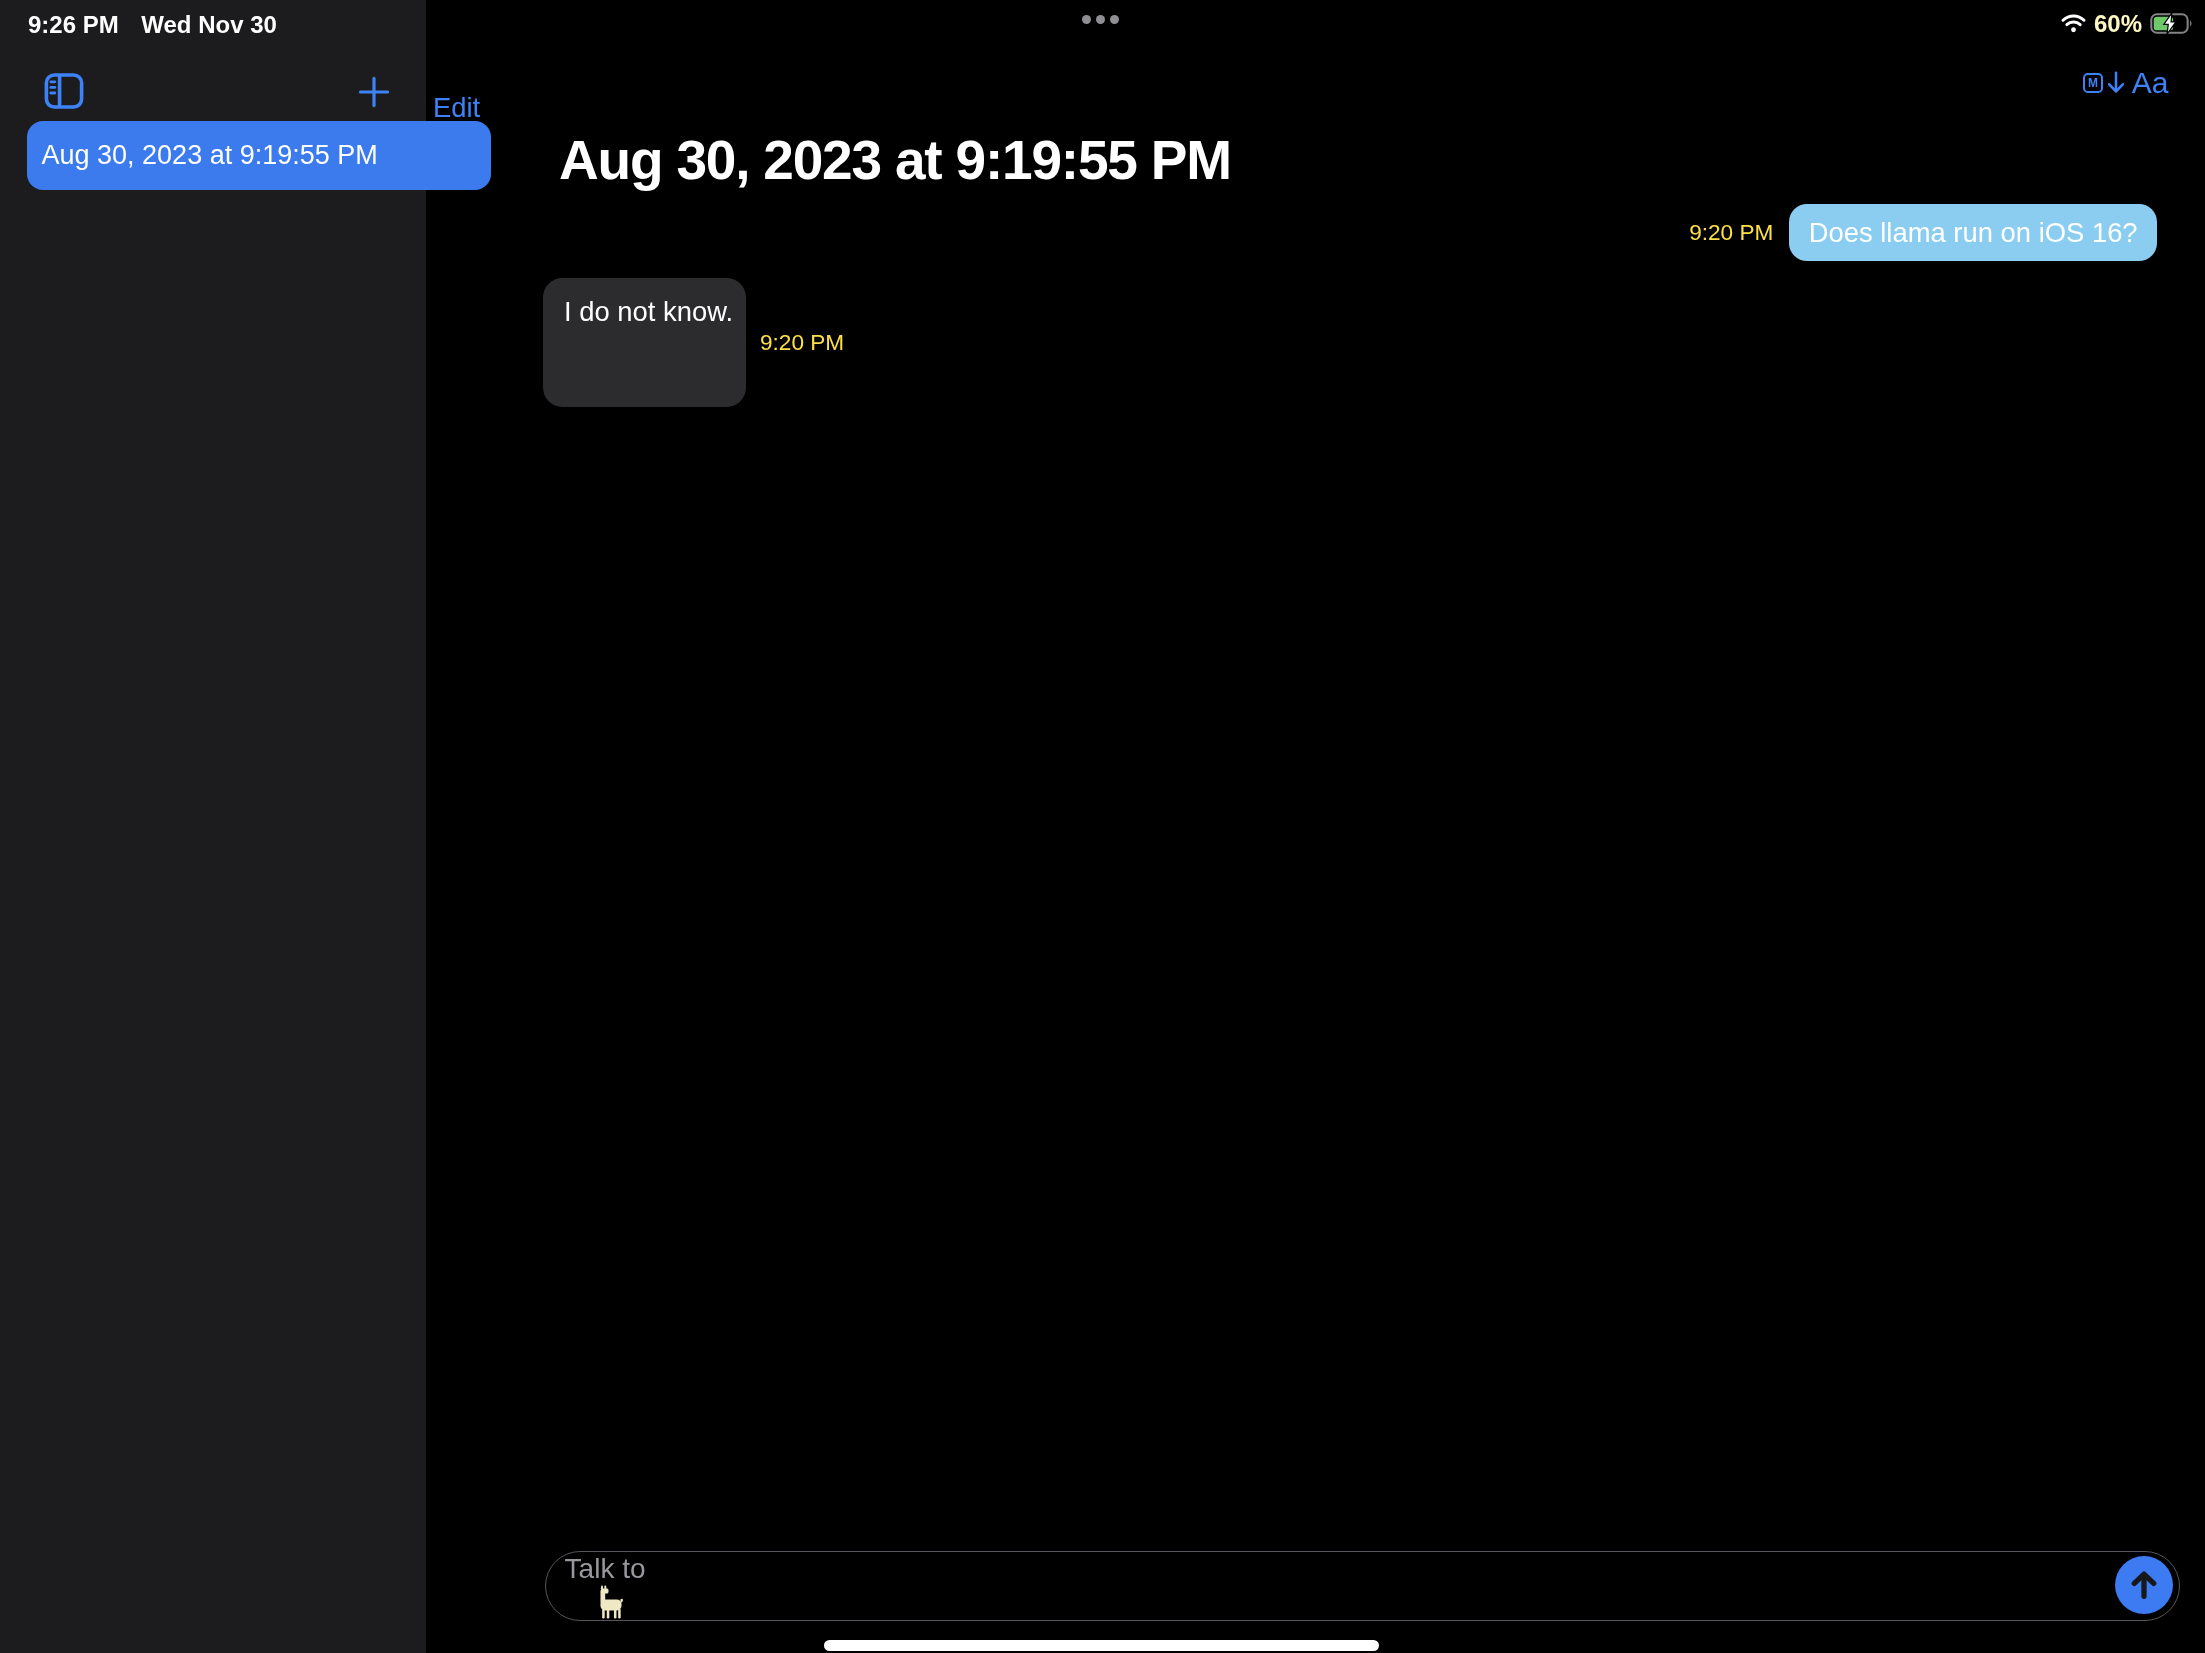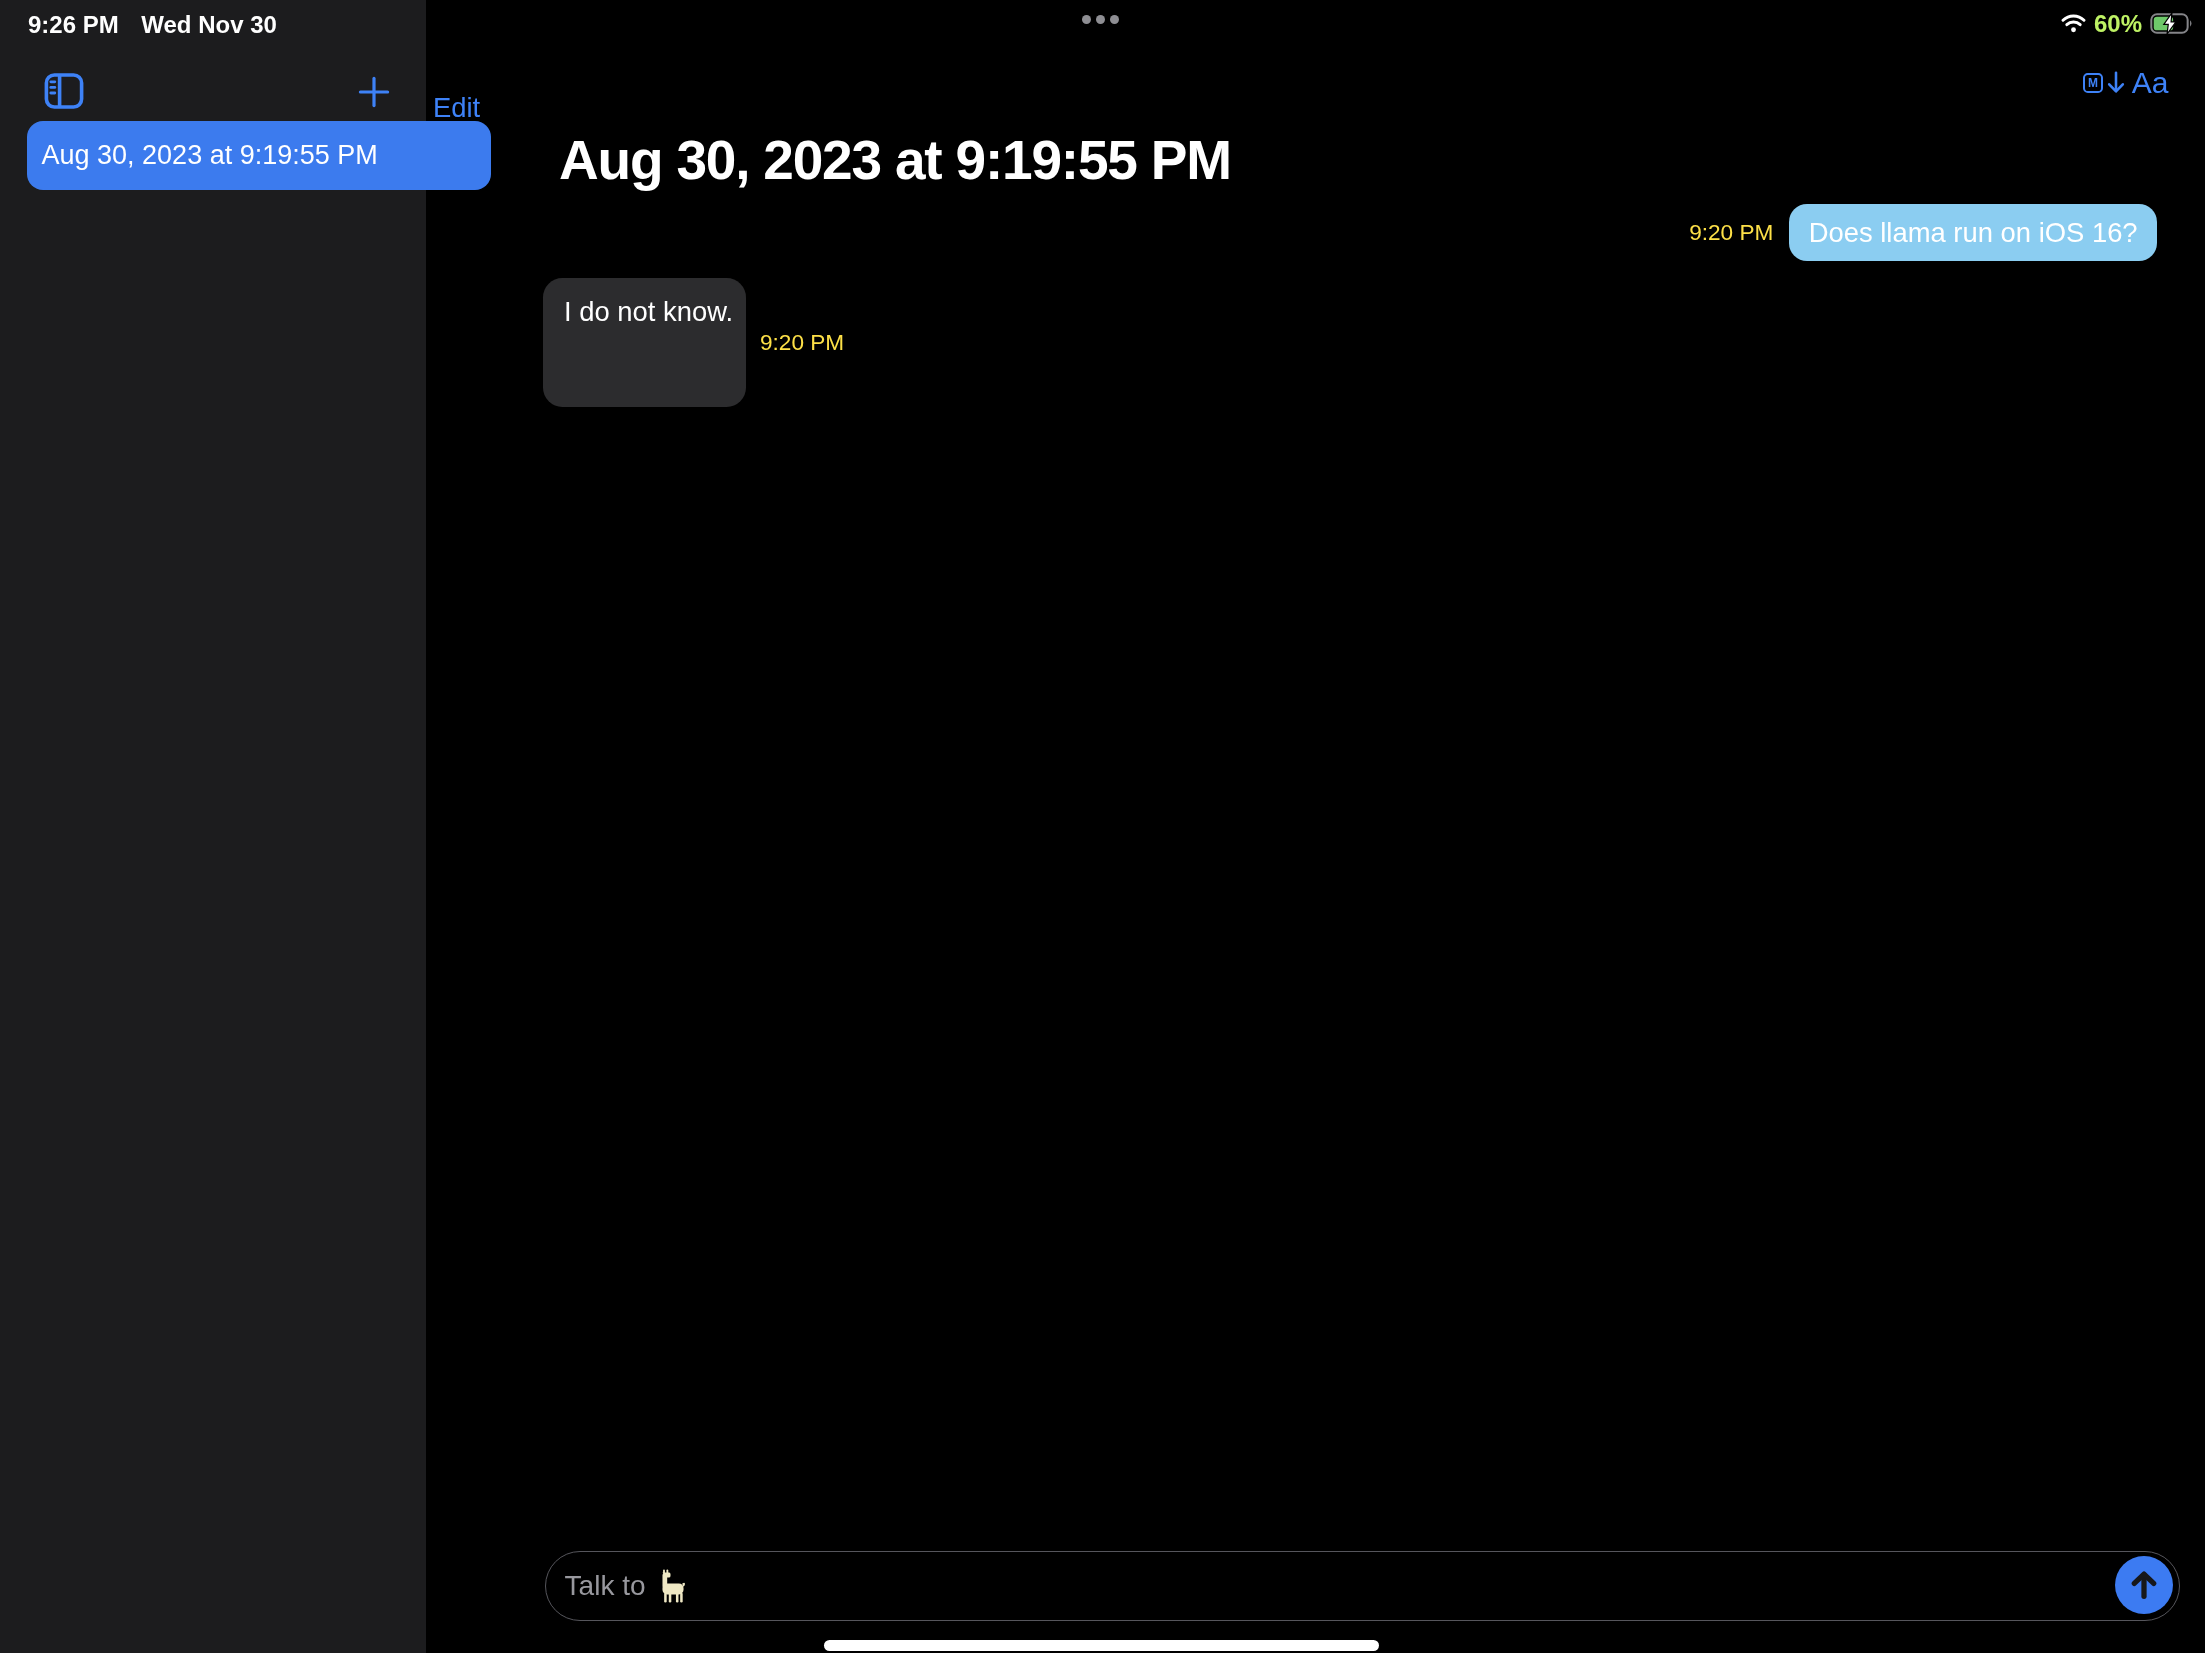--- a/index.html
+++ b/index.html
@@ -15,21 +15,21 @@
   .plus-btn { position:absolute; left:358px; top:76px; width:32px; height:32px; cursor:pointer; }
   .edit-btn { position:absolute; left:433px; top:92px; font-size:27.4px; color:#3e82f7; cursor:pointer; }
   .conv-item { position:absolute; left:27px; top:121px; width:464px; height:69px;
                border-radius:16px; background:#3c7bee; color:#fff; font-size:27px;
                display:flex; align-items:center; padding-left:14.5px; cursor:pointer; }
 
   
   .grabber { position:absolute; left:1082px; top:15.3px; display:flex; gap:4.8px; }
   .grabber i { width:9px; height:9px; border-radius:50%; background:#8e8e93; }
   .status-right { position:absolute; left:2061px; top:9.7px; display:flex; align-items:center; gap:8px;
-                  color:#bef264; font-size:24px; font-weight:600; }
+                  color:#fef9c3; font-size:24px; font-weight:600; }
   .toolbar-right { position:absolute; left:2083px; top:66px; display:flex; align-items:center; gap:4px; }
   .m-badge { width:20px; height:20px; border:2px solid #3e82f7; border-radius:4.8px;
              color:#3e82f7; font-size:12px; font-weight:700; display:flex;
              align-items:center; justify-content:center; }
   .aa-label { color:#3e82f7; font-size:30px; margin-left:1.6px; }
 
   .page-title { position:absolute; left:559px; top:128px; color:#fff;
                 font-size:55px; font-weight:700; letter-spacing:-1.2px; }
 
   
@@ -40,21 +40,21 @@
   .msg-time { color:#fde047; font-size:22.6px; }
 
   .msg-row-bot { position:absolute; left:543px; top:278px; display:flex; align-items:center; gap:14px; }
   .bubble-bot { width:203px; height:129px; background:#2c2c2e; border-radius:19.4px;
                 color:#fff; font-size:27.4px; padding:18px 0 0 21px; }
 
   
   .composer { position:absolute; left:545px; top:1551px; width:1635px; height:70px;
               border:1.6px solid #56565c; border-radius:36px; display:flex; align-items:center;
               padding-left:18.6px; cursor:text; }
-  .placeholder { color:#98989e; font-size:28px; display:flex; align-items:center; }
+  .placeholder { color:#98989e; font-size:28px; display:flex; align-items:center;flex-direction:column; }
   .llama { margin-left:11.3px; }
   .send-btn { position:absolute; left:2115px; top:1556px; width:58px; height:58px;
               border-radius:50%; background:#3c7bf2; display:flex; align-items:center;
               justify-content:center; cursor:pointer; }
 
   .home-indicator { position:absolute; left:824px; top:1640px; width:555px; height:11.3px;
                     border-radius:5.7px; background:#fff; cursor:grab; }
 </style>
 </head>
 <body>

